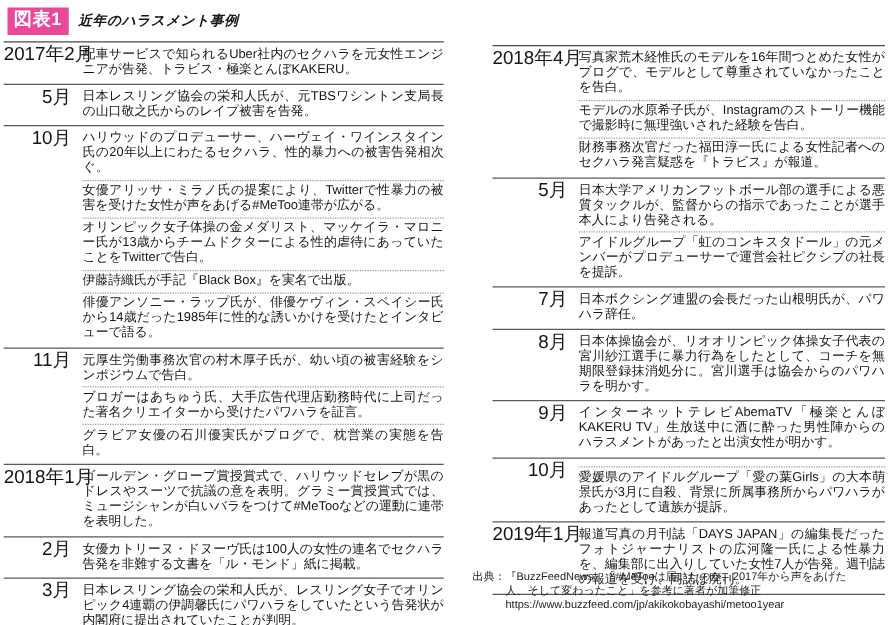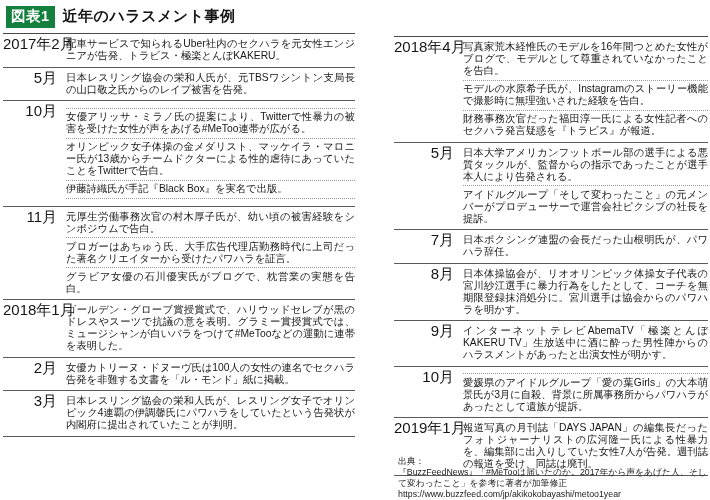--- a/index.html
+++ b/index.html
@@ -9,26 +9,26 @@
     font-family:"Liberation Sans","DejaVu Sans",sans-serif;
     color:#161616;
     position:relative;
     overflow:hidden;
   }
   .page{position:absolute;inset:0;}
 
   
   .header{position:absolute;left:6px;top:6px;display:flex;align-items:center;}
   .fig-tag{
-    background:#15803d;color:#fff;font-weight:bold;
+    background:#ec4899;color:#fff;font-weight:bold;
     font-size:14.5px;line-height:1;padding:3px 5px 4px;
     letter-spacing:0.5px;
   }
   .fig-title{
-    font-weight:bold;font-size:15px;margin-left:8px;letter-spacing:0.5px;
+    font-weight:bold;font-size:11px;margin-left:8px;letter-spacing:0.5px;font-style:italic;
   }
 
   
   .col{position:absolute;border-top:1.5px solid #4a4a4a;}
   .col-left{left:3px;top:33px;width:352px;}
   .col-right{left:394px;top:36px;width:314px;}
   .row{
     display:flex;align-items:flex-start;
     border-bottom:1.2px solid #5a5a5a;
     padding:4px 0 4.5px;
@@ -40,22 +40,22 @@
   .col-right .date{width:60px;}
   .events{flex:1;margin-left:9px;}
   .event{
     font-size:10.3px;line-height:12px;
     text-align:justify;text-justify:inter-ideograph;
   }
   .dotsep{border-top:1px dotted #9a9a9a;margin:2.5px 0;}
 
   
   .source{
-    position:absolute;left:398px;top:456px;width:312px;
-    display:flex;font-size:8.8px;line-height:11px;color:#222;flex-direction:column;
+    position:absolute;left:378px;top:456px;width:312px;
+    display:flex;font-size:8.8px;line-height:11px;color:#222;
   }
   .source-label{flex-shrink:0;white-space:nowrap;}
   .source-body{flex:1;}
 </style>
 </head>
 <body>
 
 <div class="page">
 
   <div class="header">
@@ -72,27 +72,29 @@
       </div>
       <div class="row">
         <div class="date">5月</div>
         <div class="events">
           <div class="event">日本レスリング協会の栄和人氏が、元TBSワシントン支局長の山口敬之氏からのレイプ被害を告発。</div>
         </div>
       </div>
       <div class="row">
         <div class="date">10月</div>
         <div class="events">
+          <div class="event">ハリウッドのプロデューサー、ハーヴェイ・ワインスタイン氏の20年以上にわたるセクハラ、性的暴力への被害告発相次ぐ。</div>
           <div class="dotsep"></div>
           <div class="event">女優アリッサ・ミラノ氏の提案により、Twitterで性暴力の被害を受けた女性が声をあげる#MeToo連帯が広がる。</div>
           <div class="dotsep"></div>
           <div class="event">オリンピック女子体操の金メダリスト、マッケイラ・マロニー氏が13歳からチームドクターによる性的虐待にあっていたことをTwitterで告白。</div>
           <div class="dotsep"></div>
           <div class="event">伊藤詩織氏が手記『Black Box』を実名で出版。</div>
           <div class="dotsep"></div>
+          <div class="event">俳優アンソニー・ラップ氏が、俳優ケヴィン・スペイシー氏から14歳だった1985年に性的な誘いかけを受けたとインタビューで語る。</div>
         </div>
       </div>
       <div class="row">
         <div class="date">11月</div>
         <div class="events">
           <div class="event">元厚生労働事務次官の村木厚子氏が、幼い頃の被害経験をシンポジウムで告白。</div>
           <div class="dotsep"></div>
           <div class="event">ブロガーはあちゅう氏、大手広告代理店勤務時代に上司だった著名クリエイターから受けたパワハラを証言。</div>
           <div class="dotsep"></div>
           <div class="event">グラビア女優の石川優実氏がブログで、枕営業の実態を告白。</div>
@@ -126,21 +128,21 @@
           <div class="event">モデルの水原希子氏が、Instagramのストーリー機能で撮影時に無理強いされた経験を告白。</div>
           <div class="dotsep"></div>
           <div class="event">財務事務次官だった福田淳一氏による女性記者へのセクハラ発言疑惑を『トラビス』が報道。</div>
         </div>
       </div>
       <div class="row">
         <div class="date">5月</div>
         <div class="events">
           <div class="event">日本大学アメリカンフットボール部の選手による悪質タックルが、監督からの指示であったことが選手本人により告発される。</div>
           <div class="dotsep"></div>
-          <div class="event">アイドルグループ「そして変わったこと」の元メンバーがプロデューサーで運営会社ピクシブの社長を提訴。</div>
+          <div class="event">アイドルグループ「虹のコンキスタドール」の元メンバーがプロデューサーで運営会社ピクシブの社長を提訴。</div>
         </div>
       </div>
       <div class="row">
         <div class="date">7月</div>
         <div class="events">
           <div class="event">日本ボクシング連盟の会長だった山根明氏が、パワハラ辞任。</div>
         </div>
       </div>
       <div class="row">
         <div class="date">8月</div>

